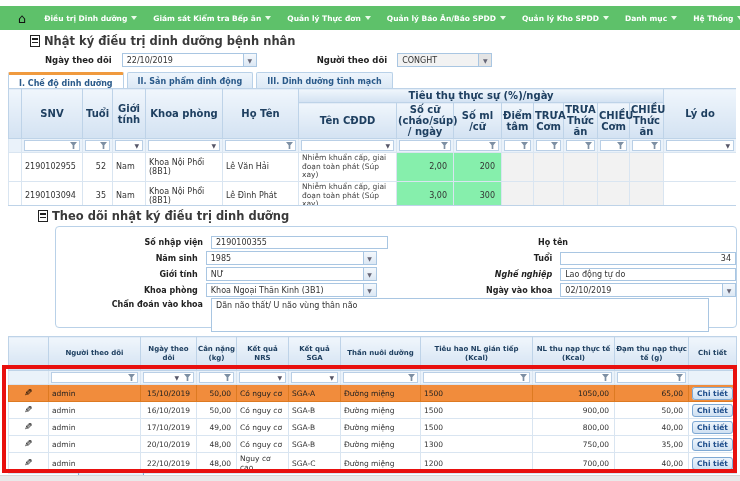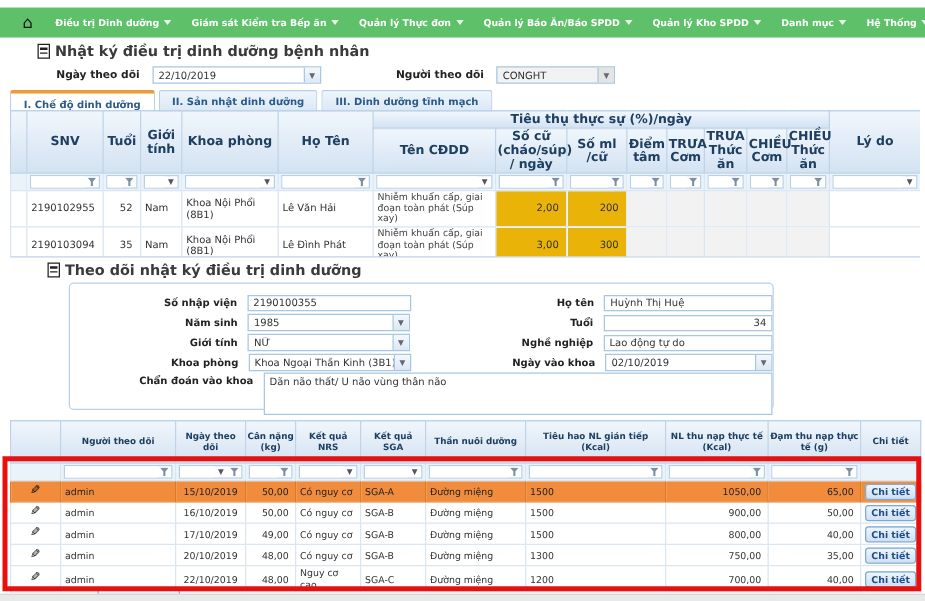--- a/index.html
+++ b/index.html
@@ -44,33 +44,33 @@
   table { border-collapse:collapse; table-layout:fixed; width:728px; }
   th { background:linear-gradient(#f0f6fc,#d3e2f2); border:1px solid #bed3e8;
     color:#1e3f60; font-weight:bold; text-align:center; }
   td { border:1px solid #d9e5f1; color:#333; overflow:hidden; }
   .dt-wrap { position:absolute; top:88px; left:8px; width:728px; height:118px;
     overflow:hidden; border-bottom:1px solid #bed3e8; }
   .dt th { font-size:10px; padding:1px; }
   .dt td { font-size:8px; padding:1px 3px; height:24px; }
   .dt .grp { height:14px; }
   .dt .num { text-align:right; padding-right:6px; }
-  .dt .g { background:#eab308;margin-left:45px; }
+  .dt .g { background:#86efac;margin-left:45px; }
   .dt .e { background:#f2f2f2; }
   .dt .cddd { font-size:7.5px; line-height:1.15; color:#444;margin-left:16px; }
   .filter-td { background:#eaf2fa !important; padding:1px 2px !important; height:13px !important; }
   .fbox { display:flex; align-items:center; height:11px; background:#fff;
     border:1px solid #b9cfe6; }
   .fbox input { flex:1; min-width:0; border:none; outline:none; font-size:7px; height:9px; padding:0 2px; }
   .funnel { width:7px; height:7px; margin:0 2px; background:#7d8fa3; flex:0 0 auto;
     clip-path:polygon(0 0,100% 0,62% 45%,62% 100%,38% 100%,38% 45%); }
   .fdrop { font-size:6px; color:#556; margin:0 3px; flex:0 0 auto; }
   
-  .panel { position:absolute; top:226px; left:55px; width:564px; height:102px;
-    border:1px solid #b9d1e8; border-radius:4px; background:#fff; padding-top:7px;padding-left:27px; }
+  .panel { position:absolute; top:226px; left:55px; width:682px; height:102px;
+    border:1px solid #b9d1e8; border-radius:4px; background:#fff; padding-top:7px; }
   .frow { display:flex; align-items:center; height:16px; }
   .flabel { width:155px; text-align:right; font-size:8px; font-weight:bold;
     color:#222; padding-right:8px; white-space:nowrap; }
   .flabel2 { width:130px; text-align:right; font-size:8px; font-weight:bold;
     color:#222; padding-right:8px; white-space:nowrap; }
   .tbox { height:13px; border:1px solid #a9c6e2; background:#fff; font-size:8px;
     display:flex; align-items:center; padding:0 4px; overflow:hidden; white-space:nowrap; }
   .tbox.right { justify-content:flex-end; }
   .ta { width:498px; height:34px; border:1px solid #a9c6e2; background:#fff;
     font-size:8px; padding:2px 4px; }
@@ -144,21 +144,21 @@
   </span>
   <span class="lbl" style="margin-left:60px;">Người theo dõi</span>
   <span class="combo disabled" style="width:95px; margin-left:10px;">
     <span class="val">CONGHT</span>
     <span class="arr">▼</span>
   </span>
 </div>
 
 <div class="tabs">
   <span class="tab active">I. Chế độ dinh dưỡng</span>
-  <span class="tab">II. Sản nhật dinh dưỡng</span>
+  <span class="tab">II. Sản phẩm dinh động</span>
   <span class="tab">III. Dinh dưỡng tĩnh mạch</span>
 </div>
 
 <div class="dt-wrap">
 <table class="dt">
   <colgroup>
     <col style="width:13px">
         <col style="width:61px">
         <col style="width:30px">
         <col style="width:33px">
@@ -340,38 +340,37 @@
 <div class="sec-title" style="top:209px; left:38px;justify-content:flex-end;">
   <span class="doc-icon"></span>
   <span>Theo dõi nhật ký điều trị dinh dưỡng</span>
 </div>
 
 <div class="panel">
   <div class="frow">
     <span class="flabel">Số nhập viện</span>
     <span class="tbox" style="width:177px;">2190100355</span>
     <span class="flabel2" style="margin-left:58px;">Họ tên</span>
-    <span class="tbox" style="width:182px;">Huỳnh Thị Huệ</span>
   </div>
   <div class="frow">
     <span class="flabel">Năm sinh</span>
     <span class="combo" style="width:177px;">
       <span class="val">1985</span>
       <span class="arr">▼</span>
     </span>
     <span class="flabel2" style="margin-left:58px;">Tuổi</span>
     <span class="tbox right" style="width:182px;">34</span>
   </div>
   <div class="frow">
     <span class="flabel">Giới tính</span>
     <span class="combo" style="width:177px;">
       <span class="val">NỮ</span>
       <span class="arr">▼</span>
     </span>
-    <span class="flabel2" style="margin-left:58px;">Nghề nghiệp</span>
+    <span class="flabel2" style="margin-left:58px;font-style:italic;">Nghề nghiệp</span>
     <span class="tbox" style="width:182px;">Lao động tự do</span>
   </div>
   <div class="frow">
     <span class="flabel">Khoa phòng</span>
     <span class="combo" style="width:177px;">
       <span class="val">Khoa Ngoại Thần Kinh (3B1)</span>
       <span class="arr">▼</span>
     </span>
     <span class="flabel2" style="margin-left:58px;">Ngày vào khoa</span>
     <span class="combo" style="width:182px;align-items:center;">

